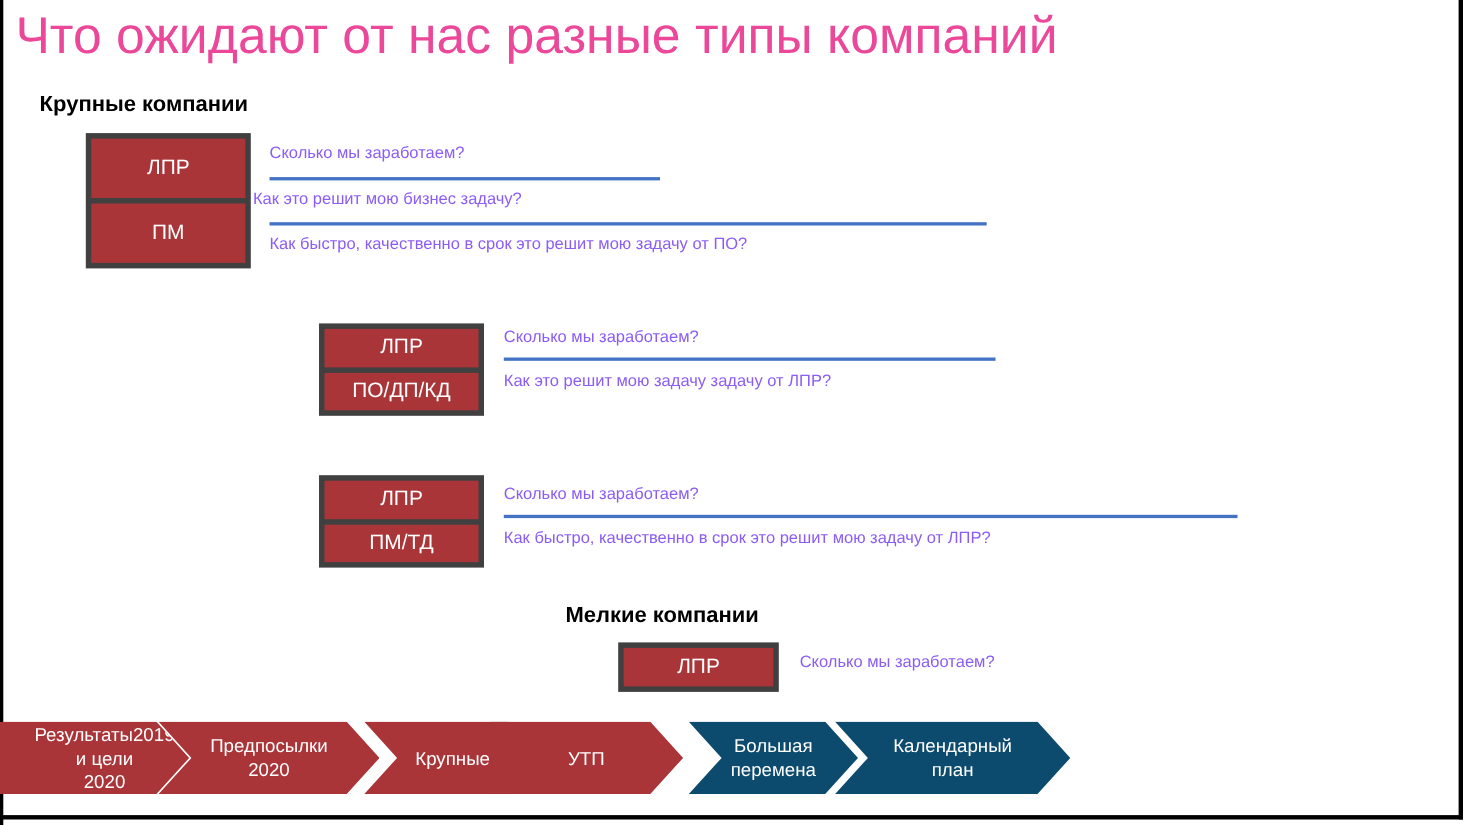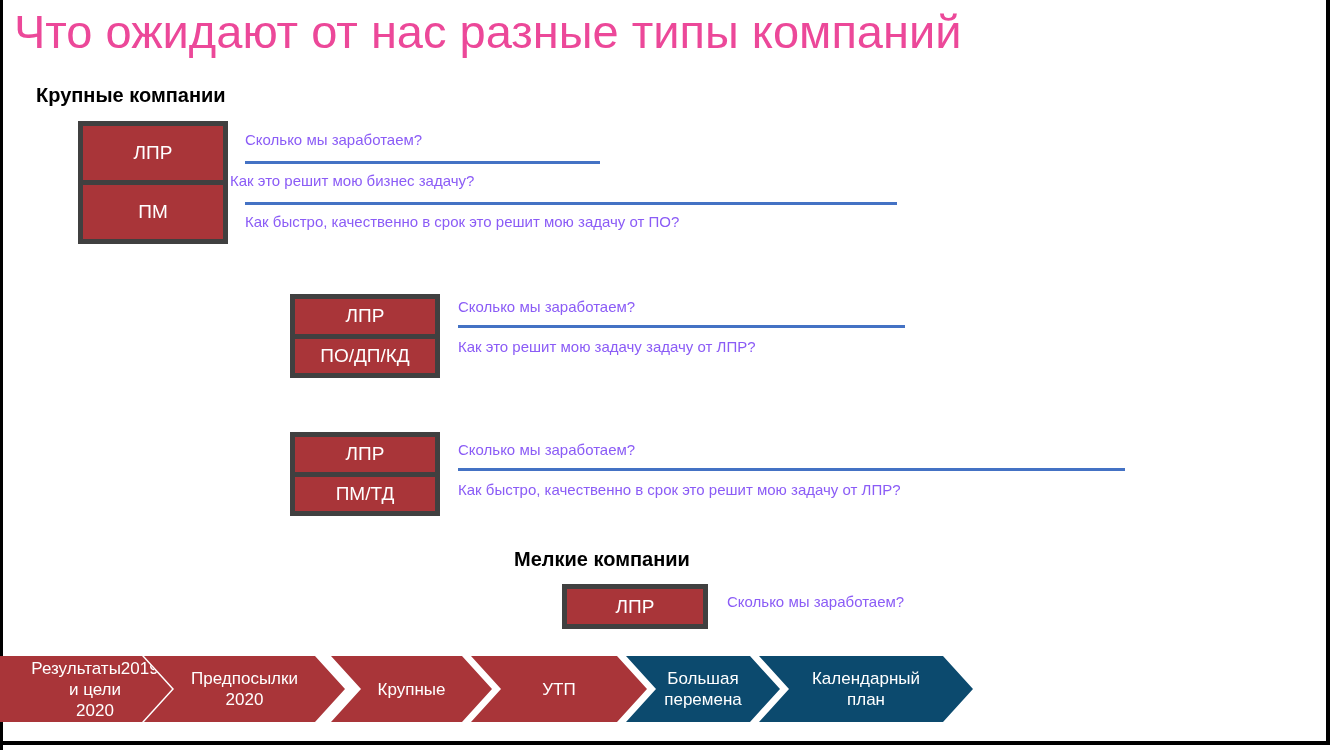--- a/index.html
+++ b/index.html
@@ -93,21 +93,21 @@
   .clip-first {
     clip-path: polygon(0 0, calc(100% - 30px) 0, 100% 50%, calc(100% - 30px) 100%, 0 100%);
     padding-left: 6px;
   }
   .clip-mid {
     clip-path: polygon(0 0, calc(100% - 30px) 0, 100% 50%, calc(100% - 30px) 100%, 0 100%, 30px 50%);
   }
   .seg1 { left: 0;     width: 172px; padding-left: 48px; }
   .seg2 { left: 144px; width: 201px; }
   .seg3 { left: 331px; width: 161px; }
-  .seg4 { left: 471px; width: 176px; }
+  .seg4 { left: 445px; width: 176px; }
   .seg5 { left: 626px; width: 154px; }
   .seg6 { left: 759px; width: 214px; }
 </style>
 </head>
 <body>
 
 <div class="slide">
 
   <div class="frame-left"></div>
   <div class="frame-right"></div>

